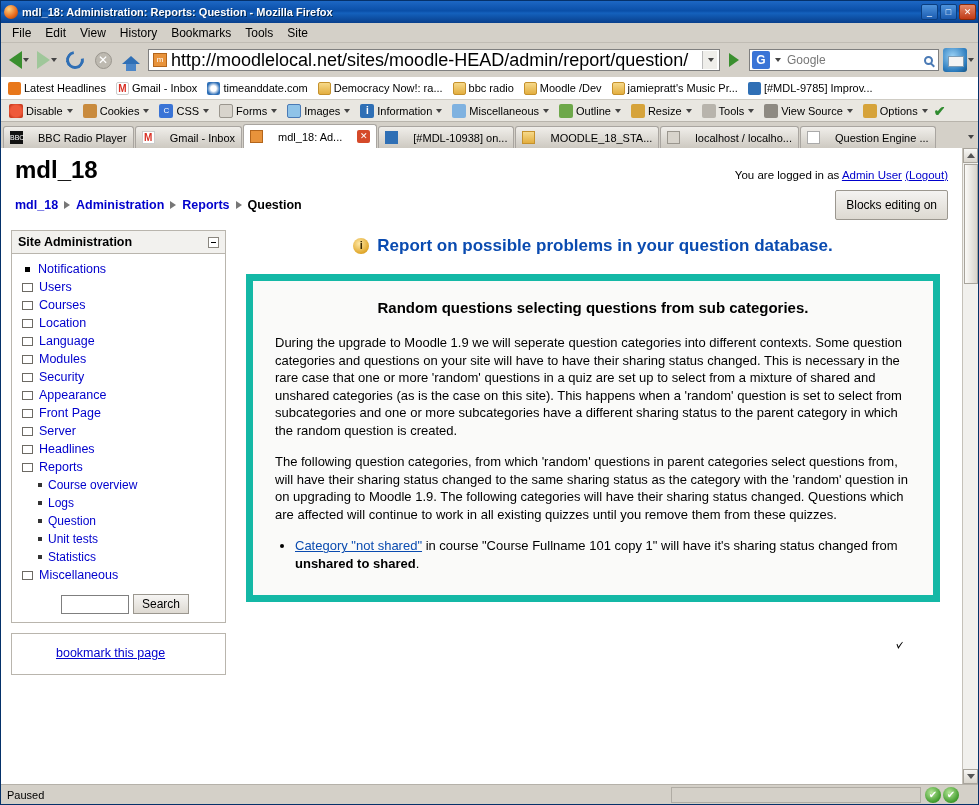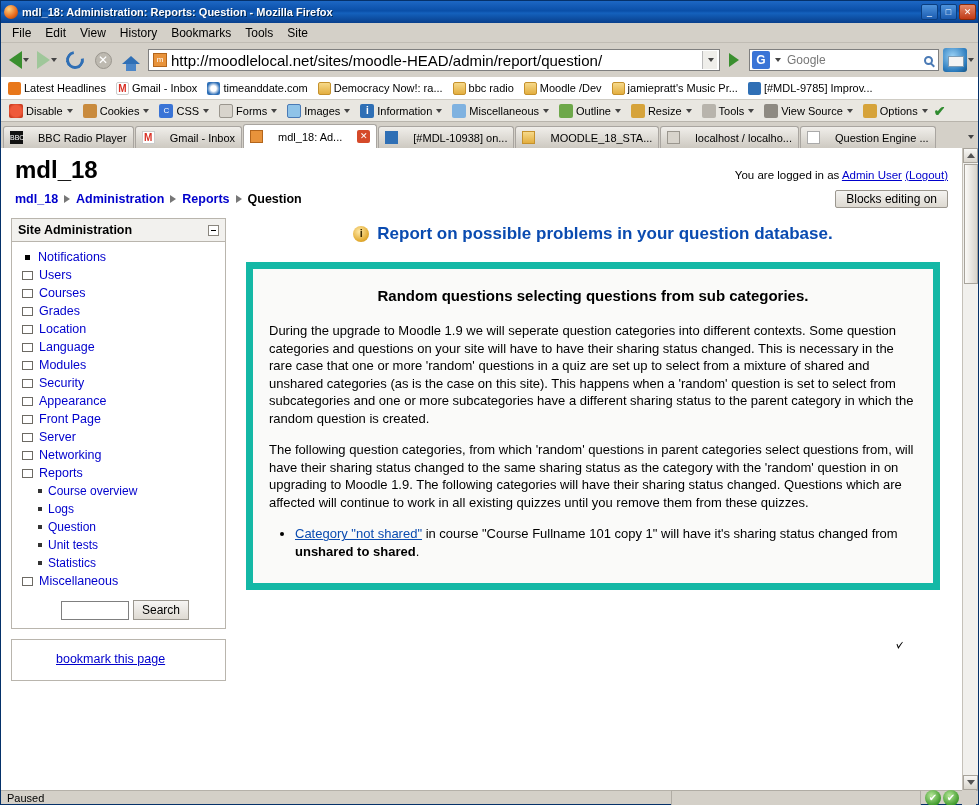--- a/index.html
+++ b/index.html
@@ -113,21 +113,21 @@
     display: flex; align-items: center; padding: 0 2px;
     min-width: 120px;
   }
   .urlbar .favicon {
     width: 14px; height: 14px; margin: 0 4px 0 2px;
     background: #e8933b; border: 1px solid #b3651b;
     font-size: 8px; color: #fff; text-align: center; line-height: 12px;
     flex: none;
   }
   .urlbar .url-text {
-    flex: 1; font-size: 15px; color: #000; white-space: nowrap; overflow: hidden;
+    flex: 1; font-size: 18px; color: #000; white-space: nowrap; overflow: hidden;
   }
   .urlbar .dropdown {
     width: 15px; height: 18px; border-left: 1px solid #bbb;
     display: flex; align-items: center; justify-content: center;
     background: #efeeea;
   }
   .go-btn {
     width: 22px; height: 22px;
     background: #d4d0c8;
     display: flex; align-items: center; justify-content: center;
@@ -264,21 +264,21 @@
   }
   .breadcrumb a { color: #0000cc; text-decoration: none; }
   .breadcrumb .sep {
     width: 0; height: 0;
     border-top: 4px solid transparent; border-bottom: 4px solid transparent;
     border-left: 6px solid #777;
   }
   .blocks-btn {
     background: linear-gradient(to bottom, #f4f3f1, #ddd9d1);
     border: 1px solid #9b978f; border-radius: 2px;
-    padding: 1px 10px; font-size: 12px; color: #000;
+    padding: 7px 10px; font-size: 12px; color: #000;
   }
   .body-cols { display: flex; padding: 8px 10px 0 10px; }
   
   .sidebar { width: 215px; flex: none; }
   .block {
     border: 1px solid #b9b5ad; margin-bottom: 10px; background: #fff;
   }
   .block-head {
     background: #f2f1ee; border-bottom: 1px solid #b9b5ad;
     display: flex; align-items: center; justify-content: space-between;
@@ -332,21 +332,21 @@
   }
   .panel {
     border: 7px solid #14b8a6; background: #fafaf9;
     padding: 14px 16px 22px 16px;
   }
   .panel h3 {
     margin: 4px 0 18px 0; text-align: center;
     font-size: 15px; font-weight: bold; color: #000;
   }
   .panel p {
-    margin: 0 0 14px 0; font-size: 13px; line-height: 1.35; color: #000;
+    margin: 0 0 14px 6px; font-size: 13px; line-height: 1.35; color: #000;
   }
   .panel ul { margin: 10px 0 0 0; padding-left: 26px; }
   .panel li { font-size: 13px; line-height: 1.35; }
   .panel li::marker { color: #000; }
   .panel a { color: #0a4bb0; text-decoration: underline; }
   .panel b { font-weight: bold; }
   
   .vscroll {
     width: 16px; background: #f1f0ed; border-left: 1px solid #c5c1b9;
     display: flex; flex-direction: column; align-items: center;
@@ -374,21 +374,21 @@
     transform: rotate(-20deg);
   }
   .cursor::after {
     content:""; position:absolute; left:-6px; top:-1px;
     width: 0; height: 0;
     border-left: 6px solid #fff;
     border-bottom: 4px solid transparent;
   }
   
   .statusbar {
-    height: 14px; display: flex; align-items: center;
+    height: 20px; display: flex; align-items: center;
     background: #d4d0c8; border-top: 1px solid #b5b1a9;
     font-size: 11px; padding: 0 2px; flex: none;
   }
   .statusbar .st-text { padding-left: 4px; flex: 1; }
   .status-box {
     width: 250px; height: 16px; border: 1px solid #b0aca4; margin-right: 2px;
     background: #d4d0c8;
   }
   .st-check {
     width: 16px; height: 16px; margin-left: 2px; border-radius: 50%;
@@ -639,24 +639,20 @@
               <div class="nav-item">
                 <span class="ico-sq"></span>
                 <a href="#">Users</a>
               </div>
               <div class="nav-item">
                 <span class="ico-sq"></span>
                 <a href="#">Courses</a>
               </div>
               <div class="nav-item">
                 <span class="ico-sq"></span>
-                <a href="#">Grades</a>
-              </div>
-              <div class="nav-item">
-                <span class="ico-sq"></span>
                 <a href="#">Location</a>
               </div>
               <div class="nav-item">
                 <span class="ico-sq"></span>
                 <a href="#">Language</a>
               </div>
               <div class="nav-item">
                 <span class="ico-sq"></span>
                 <a href="#">Modules</a>
               </div>
@@ -671,21 +667,21 @@
               <div class="nav-item">
                 <span class="ico-sq"></span>
                 <a href="#">Front Page</a>
               </div>
               <div class="nav-item">
                 <span class="ico-sq"></span>
                 <a href="#">Server</a>
               </div>
               <div class="nav-item">
                 <span class="ico-sq"></span>
-                <a href="#">Networking</a>
+                <a href="#">Headlines</a>
               </div>
               <div class="nav-item">
                 <span class="ico-sq"></span>
                 <a href="#">Reports</a>
               </div>
               <div class="nav-item sub">
                 <span class="ico-bullet-sm"></span>
                 <a href="#">Course overview</a>
               </div>
               <div class="nav-item sub">

